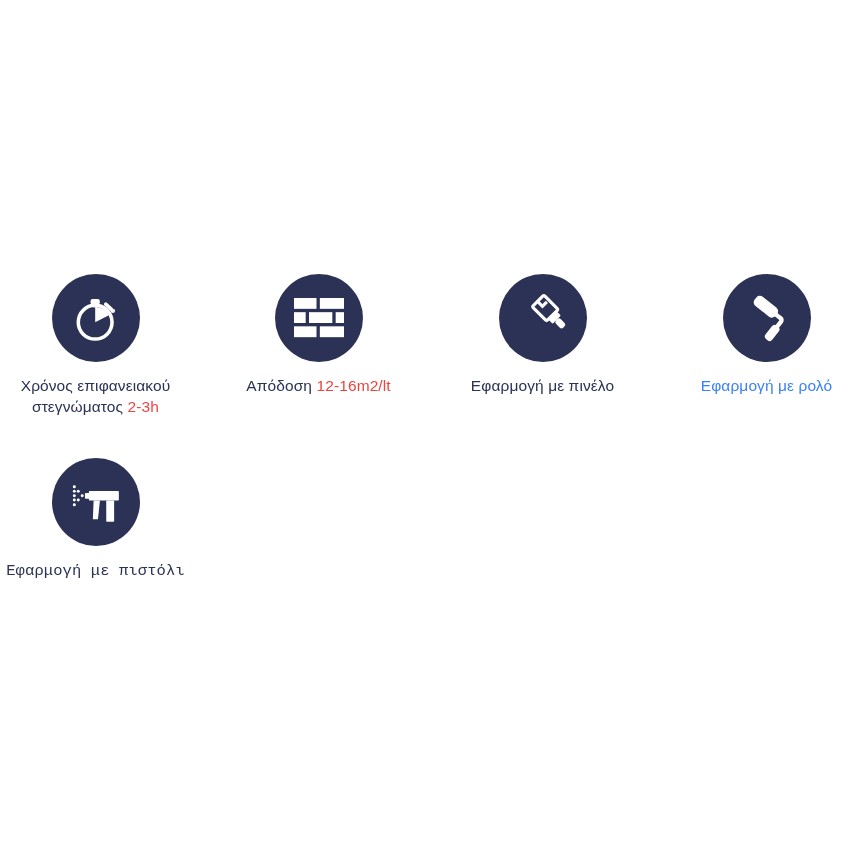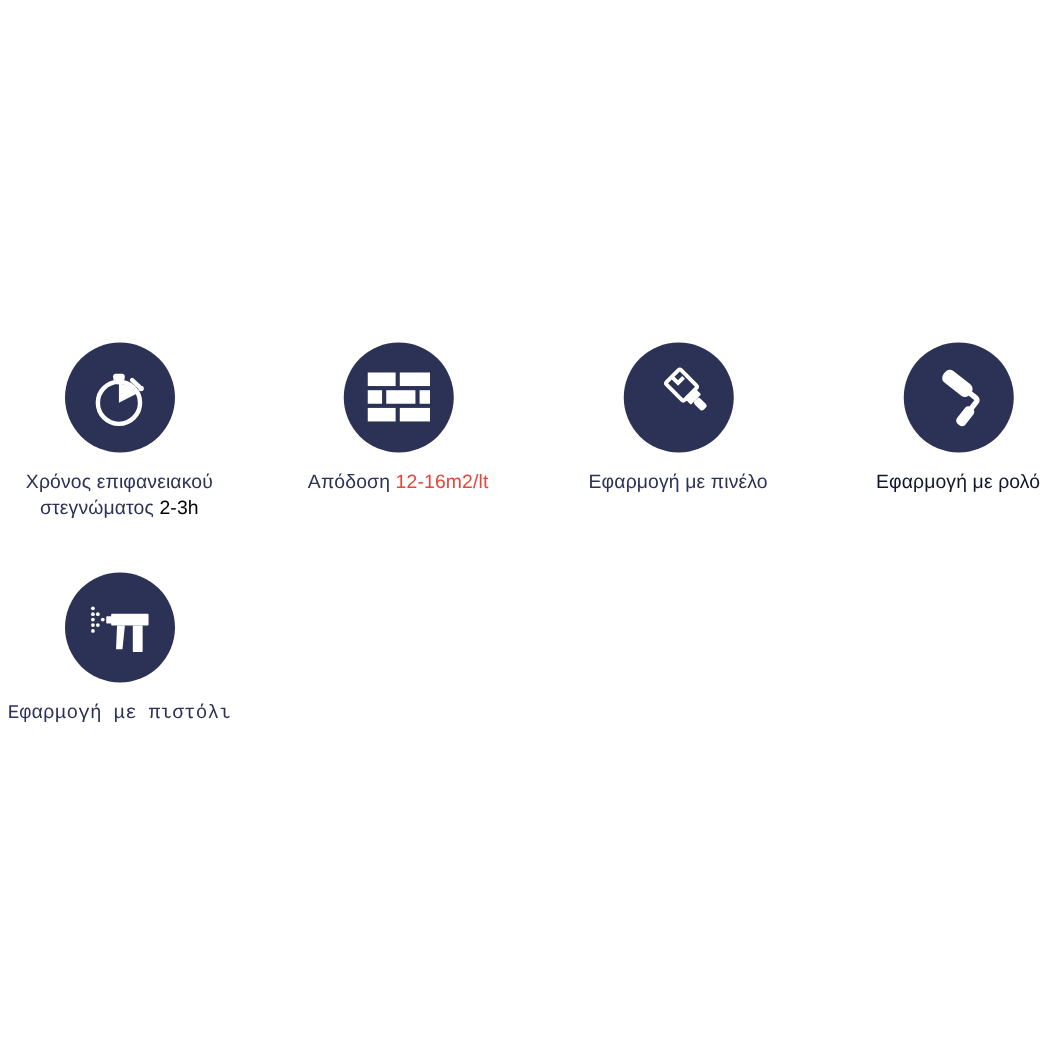--- a/index.html
+++ b/index.html
@@ -85,21 +85,21 @@
           </g>
           <path d="M31 37 L31 19 A18 18 0 0 1 47.2 28.6 Z" fill="#ffffff"></path>
           <rect x="25.5" y="9.5" width="11" height="6.5" rx="2.4" fill="#ffffff"></rect>
           <rect x="29" y="14" width="4.2" height="5.5" fill="#ffffff"></rect>
           <path d="M43.5 15.5 L50 21.5" stroke="#ffffff" stroke-width="4.2" stroke-linecap="round" fill="none"></path>
           <circle cx="52" cy="23.5" r="2.6" fill="#ffffff"></circle>
         </svg>
       </span>
     </div>
     <div class="feature-label label-narrow">
-      <span class="label-main" style="color: rgb(43, 50, 85); margin-top: 38px;">Χρόνος επιφανειακού στεγνώματος</span><span class="label-main" style="color: rgb(43, 50, 85);">&nbsp;</span><span class="label-value" style="color: #000000; text-align: center;">2-3h</span>
+      <span class="label-main" style="color: rgb(43, 50, 85); margin-top: 38px;">Χρόνος επιφανειακού στεγνώματος</span><span class="label-main" style="color: rgb(43, 50, 85);">&nbsp;</span><span class="label-value" style="color: #ef4444; text-align: center;">2-3h</span>
     </div>
   </div>
 
   <div class="feature-item pos-r1c2">
     <div class="icon-circle" style="background: rgb(43, 50, 85);">
       <span>
         <svg width="50" height="42" viewBox="0 0 60 48" aria-hidden="true">
           <g fill="#ffffff">
             <rect x="0" y="0" width="27" height="13"></rect>
             <rect x="31" y="0" width="29" height="13"></rect>
@@ -141,21 +141,21 @@
         <svg width="50" height="50" viewBox="0 0 64 64" aria-hidden="true">
           <g transform="rotate(38 32 32)">
             <rect x="5" y="14" width="34" height="15" rx="6" fill="#ffffff"></rect>
             <path d="M39 21.5 h7 a3 3 0 0 1 3 3 v7" fill="none" stroke="#ffffff" stroke-width="5.5" stroke-linecap="round"></path>
             <rect x="43.5" y="32" width="11" height="22" rx="4.5" fill="#ffffff"></rect>
           </g>
         </svg>
       </span>
     </div>
     <div class="feature-label label-wide">
-      <span class="label-main" style="color: #0f172a;">Εφαρμογή με ρολό</span>
+      <span class="label-main" style="color: #3b82f6;">Εφαρμογή με ρολό</span>
     </div>
   </div>
 
   <div class="feature-item pos-r2c1">
     <div class="icon-circle" style="background: rgb(43, 50, 85);">
       <span>
         <svg width="52" height="48" viewBox="0 0 66 60" aria-hidden="true">
           <g fill="#ffffff">
             <rect x="24" y="16" width="38" height="12" rx="1"></rect>
             <rect x="19" y="18.5" width="6" height="7.5" rx="1"></rect>

